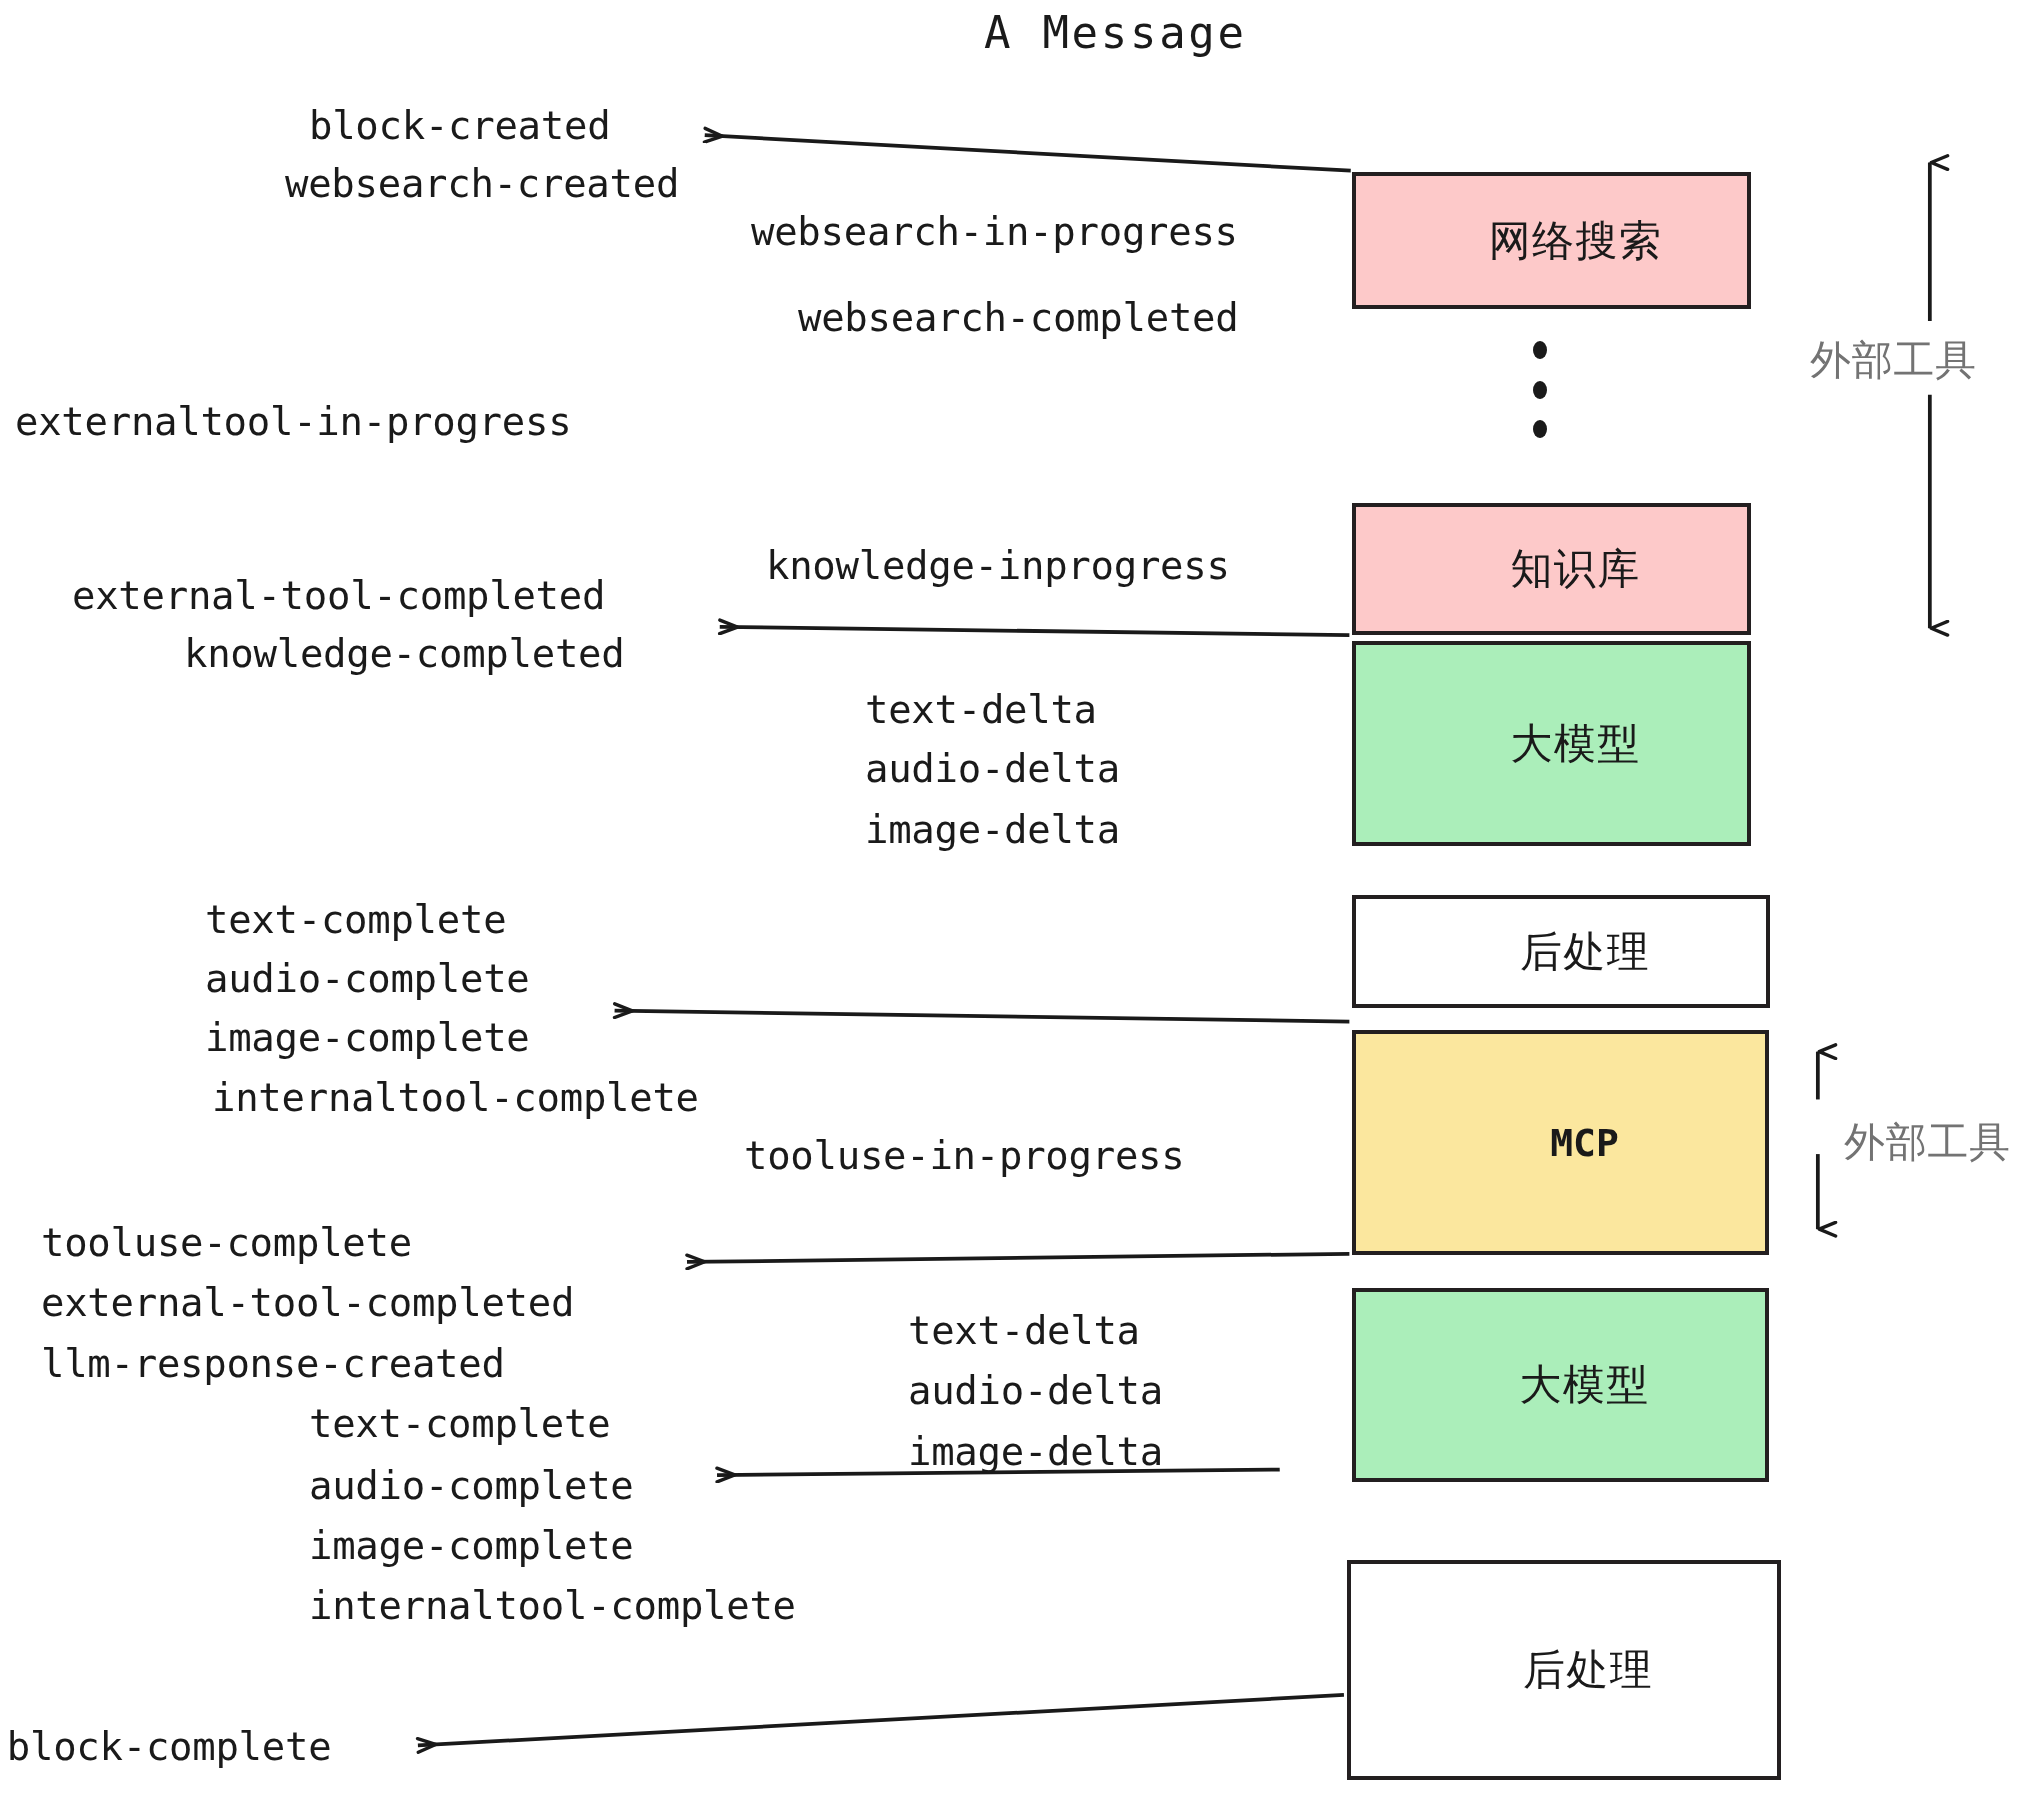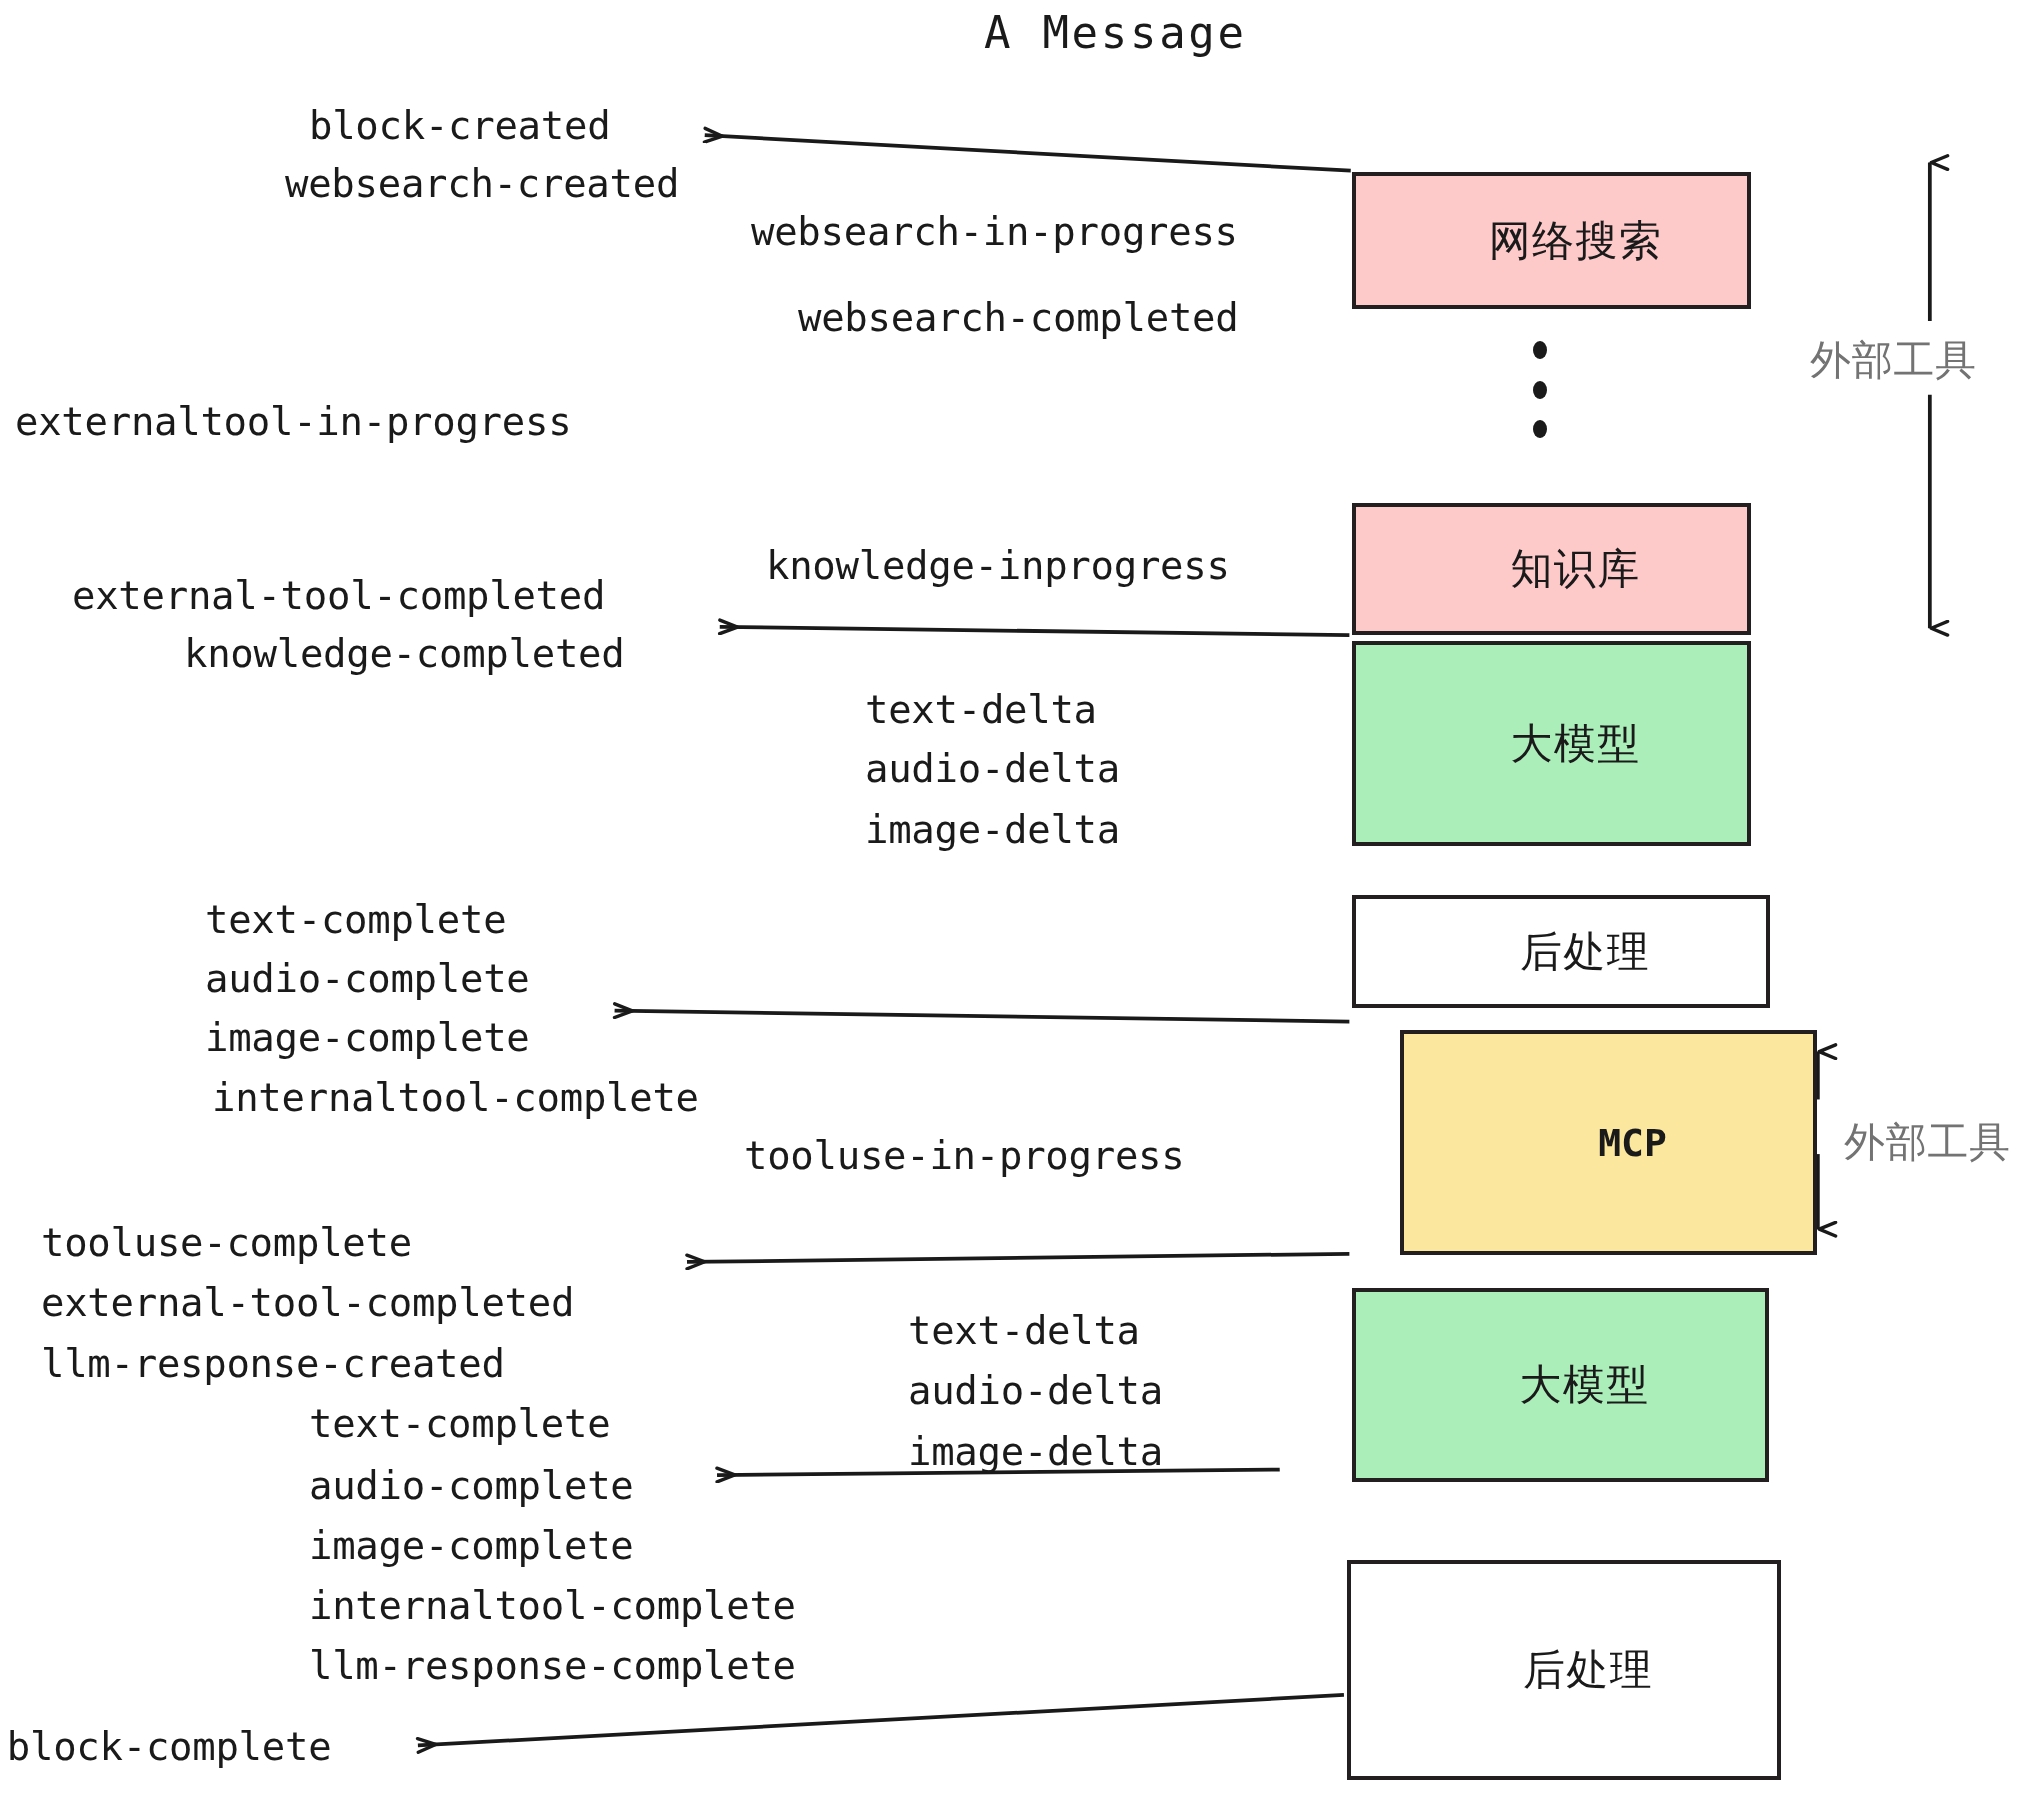--- a/index.html
+++ b/index.html
@@ -119,21 +119,20 @@
   <div class="evt" style="left:41px;  top:1223px;">tooluse-complete</div>
   <div class="evt" style="left:41px;  top:1283px;">external-tool-completed</div>
   <div class="evt" style="left:41px;  top:1344px;">llm-response-created</div>
   <div class="evt" style="left:908px;top:1311px;">text-delta</div>
   <div class="evt" style="left:908px;top:1371px;">audio-delta</div>
   <div class="evt" style="left:908px;top:1432px;">image-delta</div>
   <div class="evt" style="left:309px; top:1404px;">text-complete</div>
   <div class="evt" style="left:309px; top:1466px;">audio-complete</div>
   <div class="evt" style="left:309px; top:1526px;">image-complete</div>
   <div class="evt" style="left:309px; top:1586px;">internaltool-complete</div>
-  <div class="evt" style="left:309px; top:1646px;">llm-response-complete</div>
   <div class="evt" style="left:6.8px;  top:1727px;">block-complete</div>
 
   <div class="box pink" style="left:1352px;top:172px; width:399px;height:137px;">
     <span class="cjk">网络搜索</span>
   </div>
 
   <div class="dots" style="left:1533px;top:341px;width:16.4px;height:116px;">
     <span class="dot" style="left:0;top:0;"></span>
     <span class="dot" style="left:0;top:40px;"></span>
     <span class="dot" style="left:0;top:79px;"></span>
@@ -144,21 +143,21 @@
   </div>
 
   <div class="box green" style="left:1352px;top:641px; width:399px;height:205px;">
     <span class="cjk">大模型</span>
   </div>
 
   <div class="box plain" style="left:1352px;top:895px;width:418px;height:113px;">
     <span class="cjk">后处理</span>
   </div>
 
-  <div class="box yellow" style="left:1352px;top:1030px;width:417px;height:225px;margin-left:48px;">
+  <div class="box yellow" style="left:1352px;top:1030px;width:417px;height:225px;">
     <span class="latin">MCP</span>
   </div>
 
   <div class="box green" style="left:1352px;top:1288px;width:417px;height:194px;">
     <span class="cjk">大模型</span>
   </div>
 
   <div class="box plain" style="left:1347px;top:1560px;width:434px;height:220px;">
     <span class="cjk">后处理</span>
   </div>

